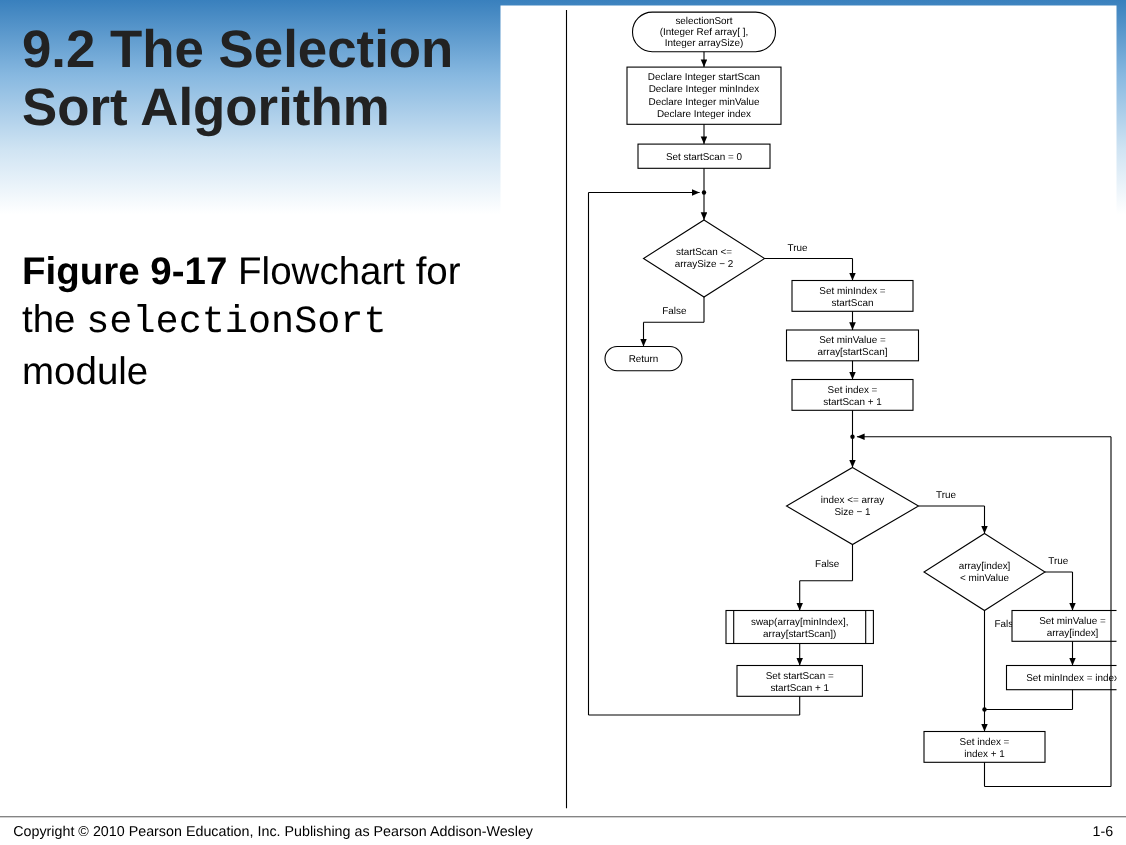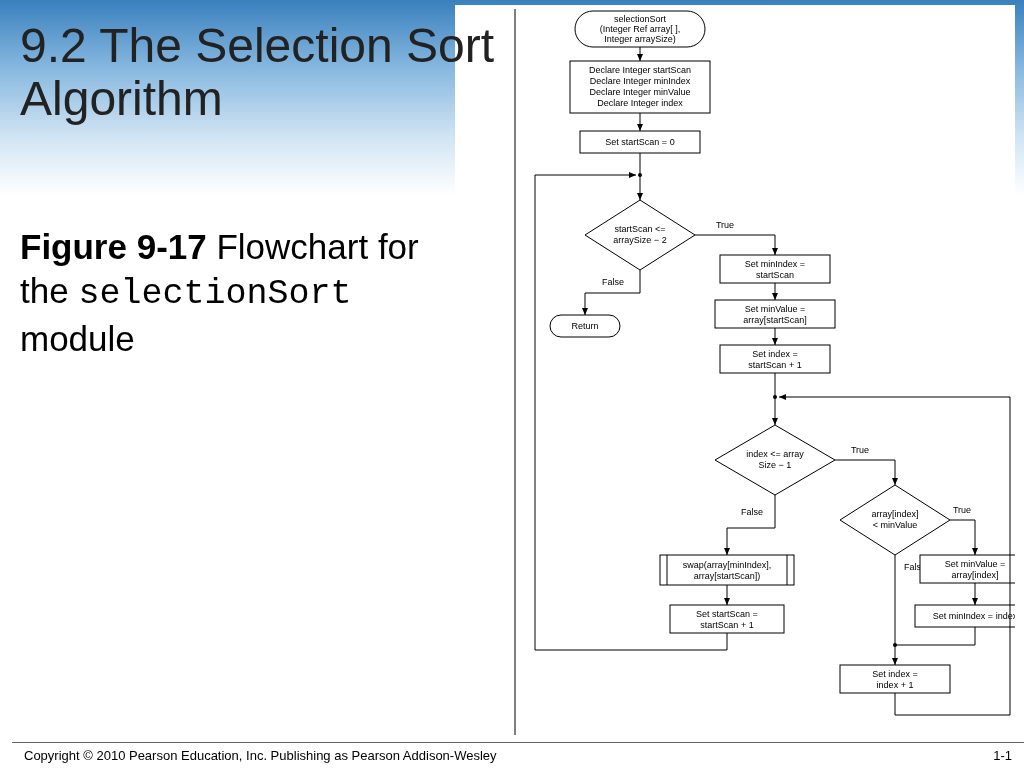--- a/index.html
+++ b/index.html
@@ -5,31 +5,31 @@
   * { box-sizing: border-box; margin: 0; padding: 0; }
   html, body { width: 1024px; height: 768px; overflow: hidden; font-family: Arial, Helvetica, sans-serif; }
   body { background: #fff; position: relative; }
   .header-gradient {
     position: absolute; top: 0; left: 0; right: 0; height: 195px;
     background: linear-gradient(to bottom, #3980bd 0%, #87b8e0 35%, #d0e4f3 70%, #ffffff 100%);
     z-index: 0;
   }
   .title {
     position: absolute; left: 20px; top: 20px;
-    font-size: 48px; color: #222; font-weight: 400; line-height: 1.1;
+    font-size: 48px; color: #222; font-weight: 700; line-height: 1.1;
     z-index: 10; width: 500px;
   }
   .caption {
     position: absolute; left: 20px; top: 225px; width: 420px;
     font-size: 35px; color: #000; line-height: 1.25; z-index: 10;
   }
   .caption .bold { font-weight: 700; }
   .caption .mono { font-family: "Courier New", monospace; }
   .footer {
-    position: absolute; left: 12px; right: 0; bottom: 0; height: 26px;
+    position: absolute; left: 0; right: 0; bottom: 0; height: 26px;
     border-top: 1px solid #666; font-size: 13px; color: #000;
     display: flex; justify-content: space-between; align-items: center;
     padding: 0 12px; z-index: 20; background: #fff;
   }
   .flowchart {
     position: absolute; left: 455px; top: 5px; width: 560px; height: 730px;
     background: #fff; z-index: 5;
   }
   .flowchart svg { width: 100%; height: 100%; }
   .box { fill: #fff; stroke: #000; stroke-width: 1; }
@@ -175,14 +175,14 @@
   <line class="fline" x1="272" y1="628" x2="272" y2="645"></line>
   <line class="fline" x1="272" y1="645" x2="80" y2="645"></line>
   <line class="fline" x1="80" y1="645" x2="80" y2="170"></line>
   <line class="fline" x1="80" y1="170" x2="181" y2="170" marker-end="url(#arrow)"></line>
 
 </svg>
 </div>
 
 <div class="footer">
   <span>Copyright © 2010 Pearson Education, Inc. Publishing as Pearson Addison-Wesley</span>
-  <span>1-1</span>
+  <span>1-6</span>
 </div>
 
 </body></html>

